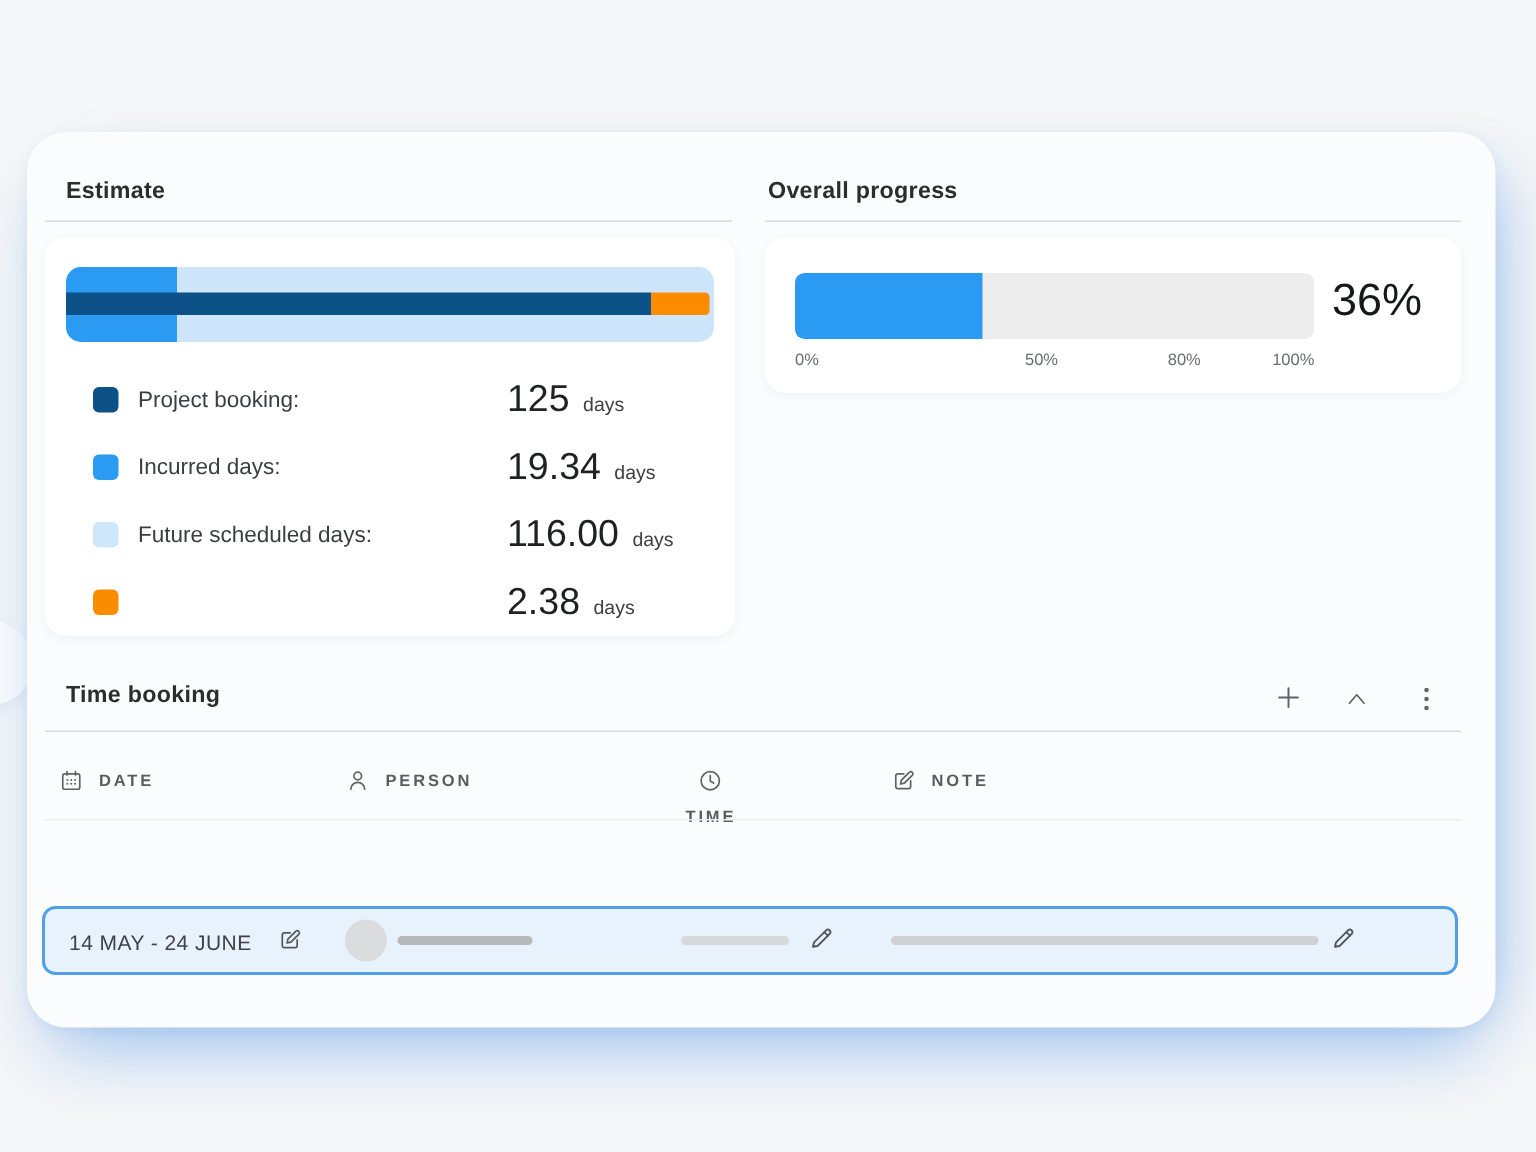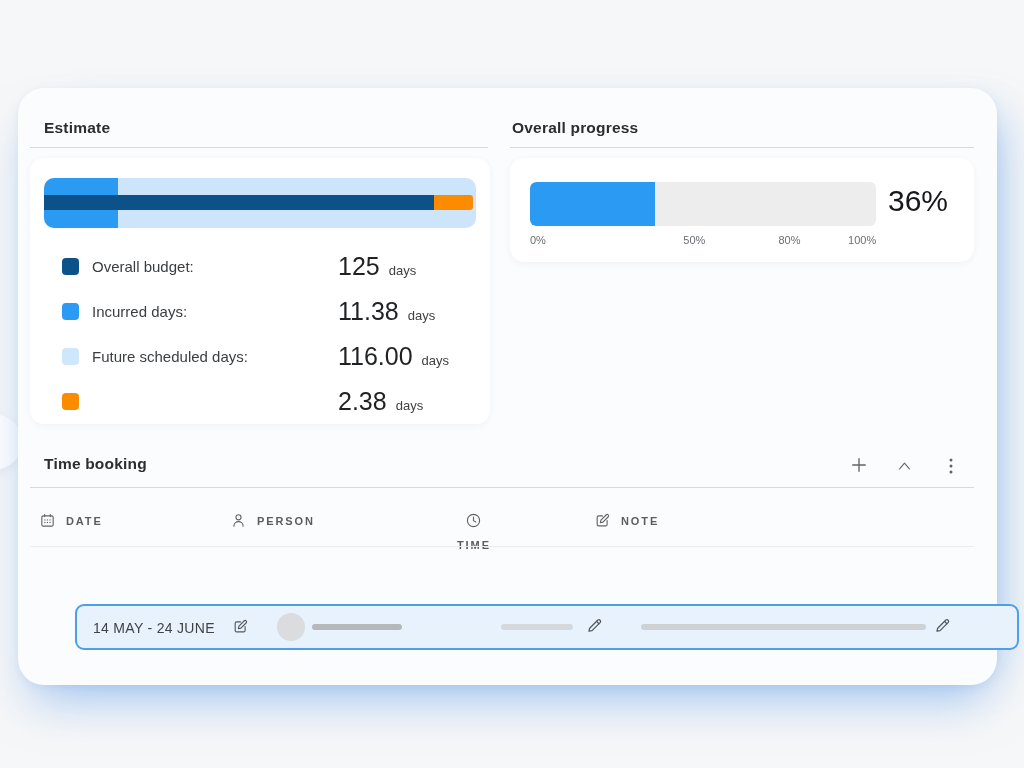--- a/index.html
+++ b/index.html
@@ -85,31 +85,31 @@
   <div class="panel estimate-panel">
     <div class="est-bar" style="background-color: rgb(205, 229, 250);">
       <div class="seg-incurred" style="background-color: rgb(43, 154, 243); width: 17.2%;"></div>
       <div class="seg-budget" style="background-color: rgb(13, 81, 137); width: 90.2%;"></div>
       <div class="seg-over" style="background-color: rgb(251, 140, 0); left: 90.2%; width: 9.2%;"></div>
     </div>
 
     <div class="legend">
       <div class="legend-row">
         <span class="swatch" style="background-color: rgb(13, 81, 137);"></span>
-        <span class="legend-label">Overall budget:</span>
+        <span class="legend-label">Project booking:</span>
         <span class="value-group">
           <span class="legend-value">125</span>
           <span class="legend-unit">days</span>
         </span>
       </div>
       <div class="legend-row">
         <span class="swatch" style="background-color: rgb(43, 154, 243);"></span>
         <span class="legend-label">Incurred days:</span>
         <span class="value-group">
-          <span class="legend-value">11.38</span>
+          <span class="legend-value">19.34</span>
           <span class="legend-unit">days</span>
         </span>
       </div>
       <div class="legend-row">
         <span class="swatch" style="background-color: rgb(207, 231, 251);"></span>
         <span class="legend-label">Future scheduled days:</span>
         <span class="value-group">
           <span class="legend-value">116.00</span>
           <span class="legend-unit">days</span>
         </span>
@@ -201,21 +201,21 @@
         <path d="M12 5.5H6.5a2 2 0 0 0-2 2v10a2 2 0 0 0 2 2h10a2 2 0 0 0 2-2V12"></path>
         <path d="M17.4 3.9a2 2 0 0 1 2.8 2.8l-7.6 7.6-3.6.8.8-3.6z"></path>
       </svg>
     </span>
     <span class="col-label">NOTE</span>
   </div>
 
   <div class="abs subdivider" style="left:30px; top:546px; width:944px;"></div>
 
 
-  <div class="tb-row2" style="border-color: rgb(78, 159, 232); background-color: rgb(231, 242, 253); margin-left: 47px;">
+  <div class="tb-row2" style="border-color: rgb(78, 159, 232); background-color: rgb(231, 242, 253);">
     <span class="date-text" style="left:16px; top:14px;">14 MAY - 24 JUNE</span>
     <span class="pencil-btn icon" style="left:155px; top:12px;">
       <svg width="17" height="17" viewBox="0 0 24 24">
         <path d="M12 5.5H6.5a2 2 0 0 0-2 2v10a2 2 0 0 0 2 2h10a2 2 0 0 0 2-2V12"></path>
         <path d="M17.4 3.9a2 2 0 0 1 2.8 2.8l-7.6 7.6-3.6.8.8-3.6z"></path>
       </svg>
     </span>
     <span class="avatar" style="left:200px; top:7px;"></span>
     <span class="skel" style="left:235px; top:18px; width:90px; background:#b7b8b9;"></span>
     <span class="skel" style="left:424px; top:18px; width:72px; background:#d5d9dc;"></span>

